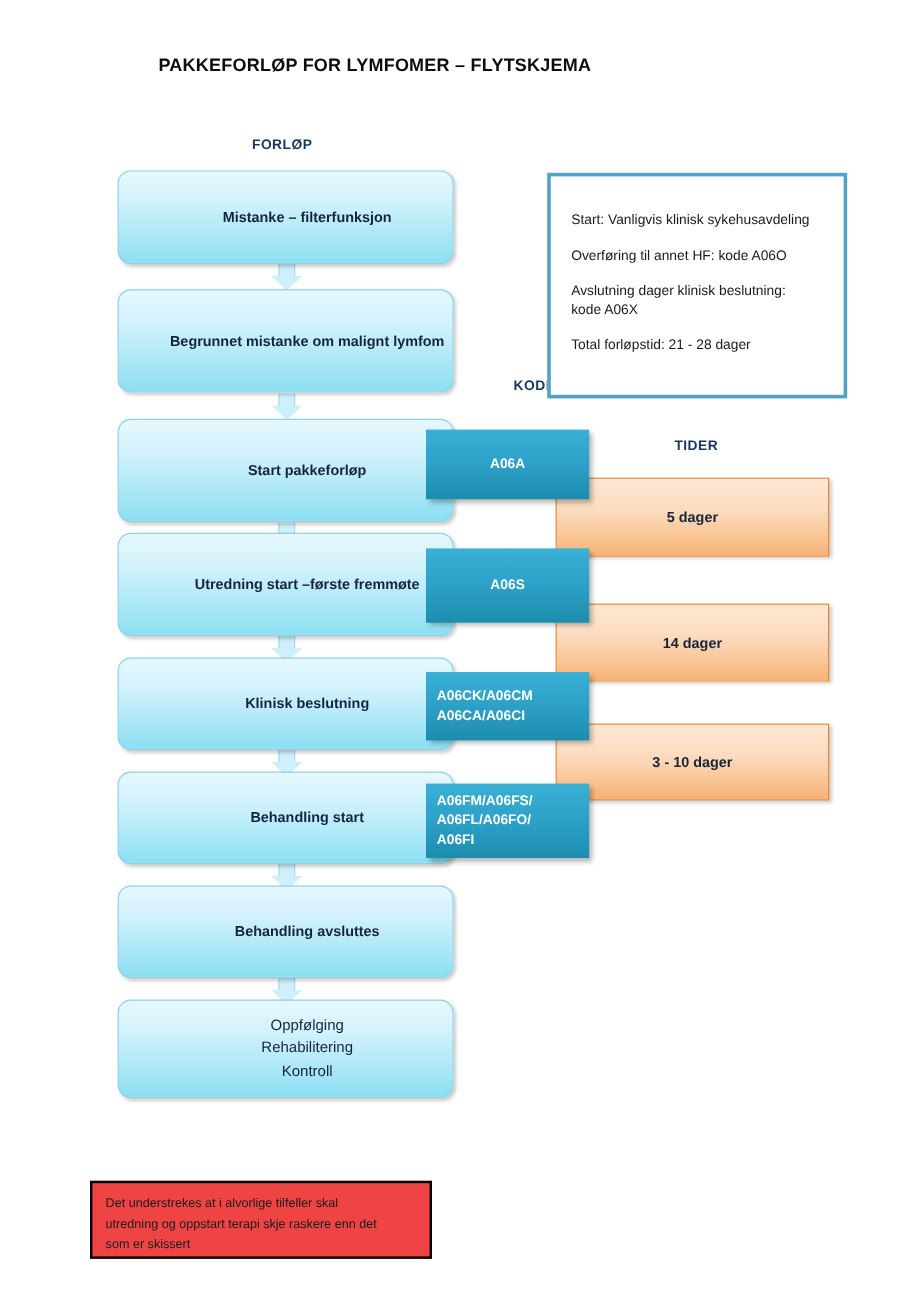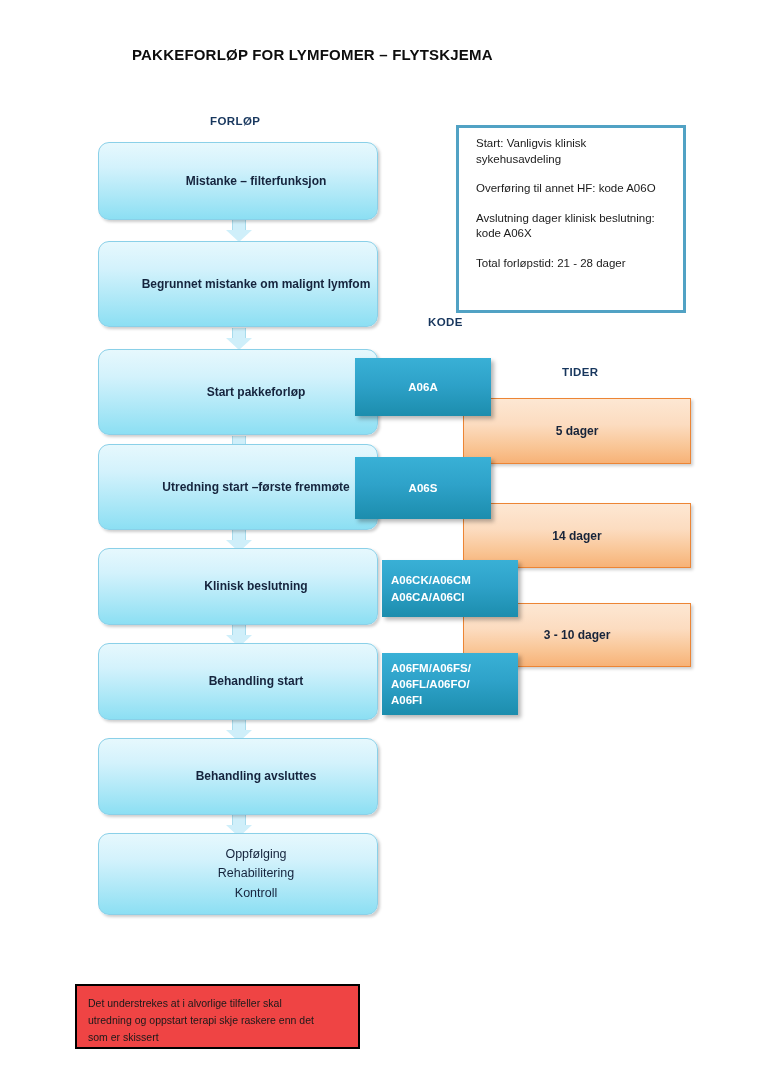--- a/index.html
+++ b/index.html
@@ -63,38 +63,38 @@
   .code-box {
     position: absolute; left: 355px; width: 136px;
     background: linear-gradient(to bottom, #39b0d6 0%, #2ea2c9 45%, #1c8dad 100%);
     box-shadow: 3px 3px 4px rgba(0,0,0,.28);
     color: #ffffff; font-size: 11.5px; font-weight: bold;
     line-height: 1.42;
     display: flex; align-items: center;
     z-index: 5;
   }
   .code-box.center { justify-content: center; text-align: center; }
-  .code-box.leftal { justify-content: flex-start; padding-left: 9px; text-align: left; margin-left: 27px; }
+  .code-box.leftal { justify-content: flex-start; padding-left: 9px; text-align: left; }
 
   
   .time-box {
     position: absolute; left: 463px; width: 228px;
     border: 1px solid #ec8535;
     background: linear-gradient(to bottom, #fde7d3 0%, #fcdcc0 40%, #f9c595 75%, #f7b277 100%);
     box-shadow: 2px 2px 3px rgba(0,0,0,.20);
     display: flex; align-items: center; justify-content: center;
     font-size: 12px; font-weight: bold; color: #17243a;
     z-index: 3;
   }
 
   
   .info-box {
-    position: absolute; left: 456px; top: 125px; width: 230px; height: 188px;
+    position: absolute; left: 456px; top: 144px; width: 250px; height: 188px;
     border: 3px solid #51a2c4; background: #ffffff;
-    padding: 8px 16px 0 17px;
+    padding: 30px 16px 0 17px;
     z-index: 4;
   }
   .info-box p {
     font-size: 11.5px; color: #1a1a1a; line-height: 1.35;
     margin-bottom: 14px;
   }
   .info-box p:last-child { margin-bottom: 0; }
 
   
   .note-box {

